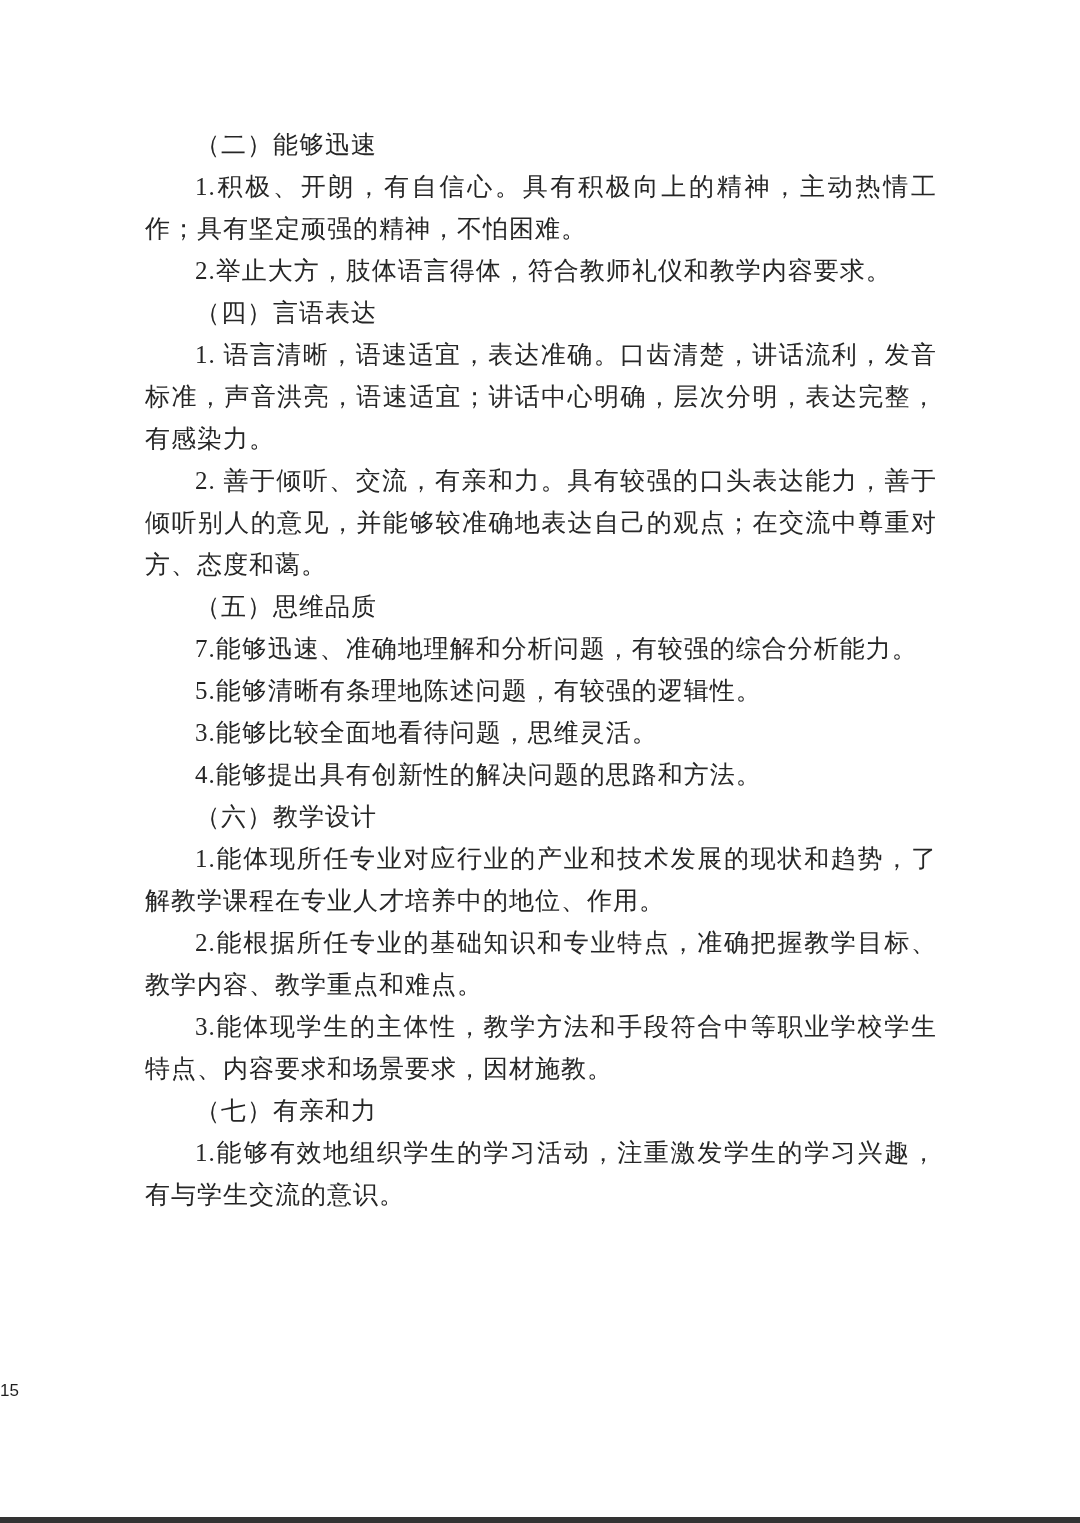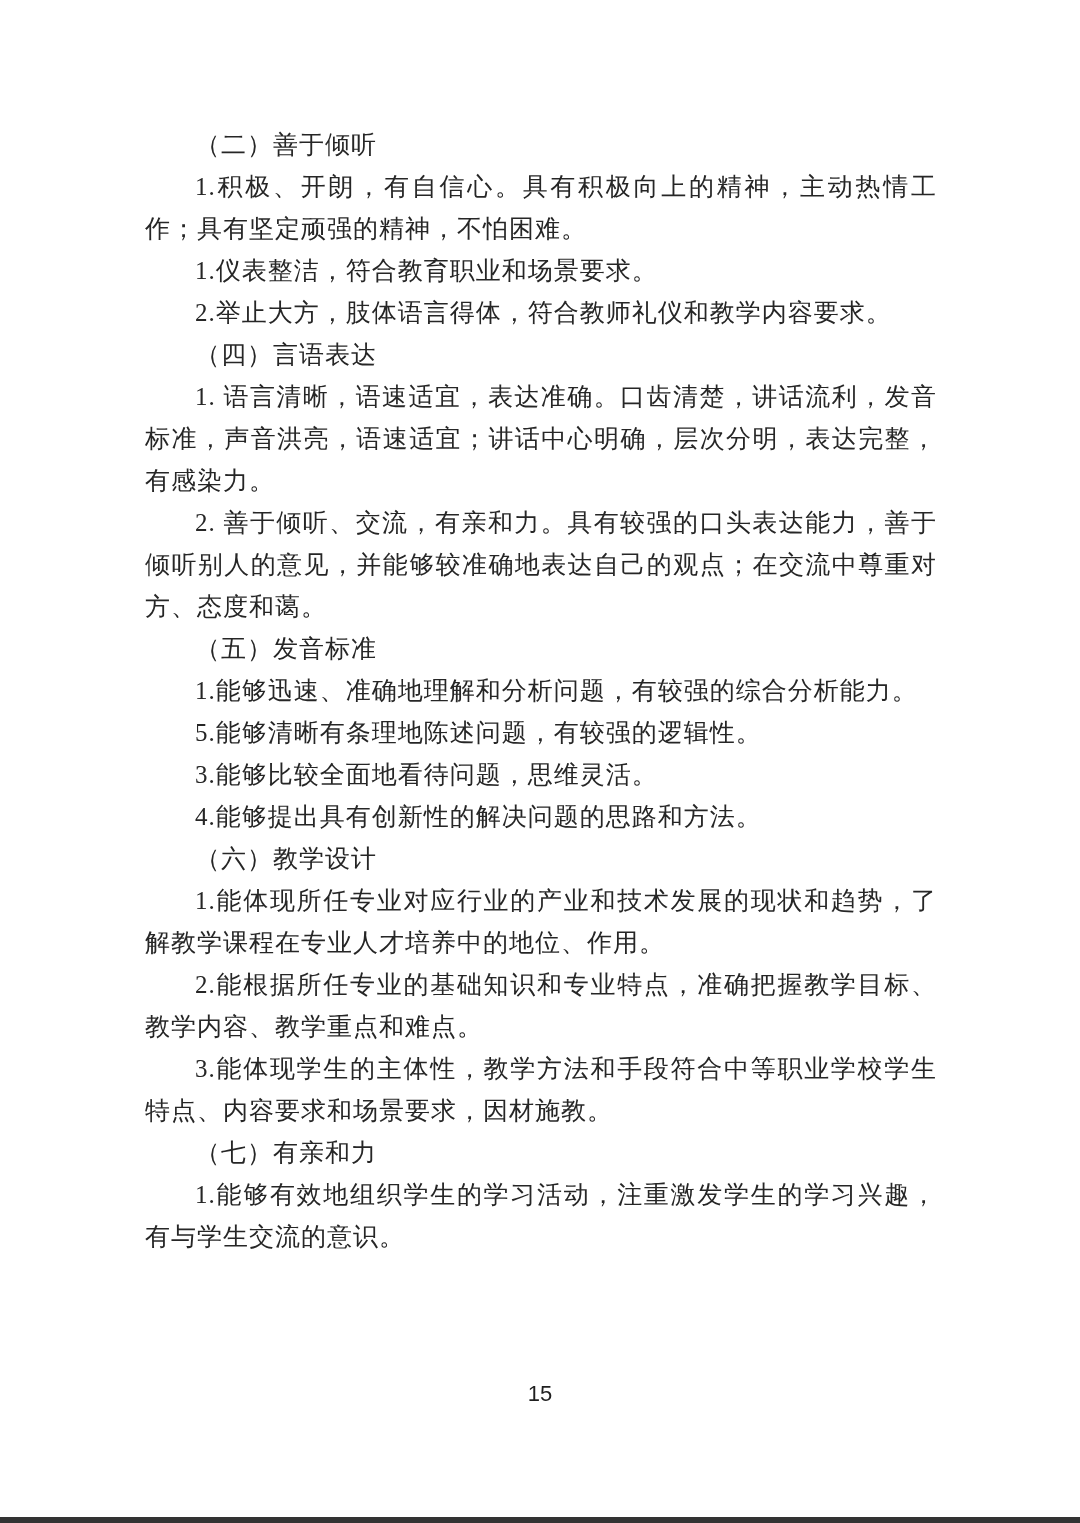--- a/index.html
+++ b/index.html
@@ -33,49 +33,48 @@
     letter-spacing: 1px;
     text-indent: 2em;
     text-align: justify;
     word-break: break-all;
   }
   .page-number {
     position: absolute;
     top: 1381px;
     left: 0;
     width: 100%;
-    text-align: center;
-    font-size: 22px;
+    text-align: left;
+    font-size: 17px;
     color: #1f1f1f;
     font-family: "Liberation Sans", "DejaVu Sans", sans-serif;
   }
   .bottom-edge-bar {
     position: absolute;
     left: 0;
     bottom: 0;
     width: 100%;
     height: 6px;
     background: #333333;
   }
 </style>
 </head>
 <body>
 
 <div class="doc-page">
   <div class="doc-body">
 
-  <p class="para heading">（二）善于倾听</p>
+  <p class="para heading">（二）能够迅速</p>
       <p class="para body">1.积极、开朗，有自信心。具有积极向上的精神，主动热情工作；具有坚定顽强的精神，不怕困难。</p>
-      <p class="para body">1.仪表整洁，符合教育职业和场景要求。</p>
       <p class="para body">2.举止大方，肢体语言得体，符合教师礼仪和教学内容要求。</p>
       <p class="para heading">（四）言语表达</p>
       <p class="para body">1. 语言清晰，语速适宜，表达准确。口齿清楚，讲话流利，发音标准，声音洪亮，语速适宜；讲话中心明确，层次分明，表达完整，有感染力。</p>
       <p class="para body">2. 善于倾听、交流，有亲和力。具有较强的口头表达能力，善于倾听别人的意见，并能够较准确地表达自己的观点；在交流中尊重对方、态度和蔼。</p>
-      <p class="para heading">（五）发音标准</p>
-      <p class="para body">1.能够迅速、准确地理解和分析问题，有较强的综合分析能力。</p>
+      <p class="para heading">（五）思维品质</p>
+      <p class="para body">7.能够迅速、准确地理解和分析问题，有较强的综合分析能力。</p>
       <p class="para body">5.能够清晰有条理地陈述问题，有较强的逻辑性。</p>
       <p class="para body">3.能够比较全面地看待问题，思维灵活。</p>
       <p class="para body">4.能够提出具有创新性的解决问题的思路和方法。</p>
       <p class="para heading">（六）教学设计</p>
       <p class="para body">1.能体现所任专业对应行业的产业和技术发展的现状和趋势，了解教学课程在专业人才培养中的地位、作用。</p>
       <p class="para body">2.能根据所任专业的基础知识和专业特点，准确把握教学目标、教学内容、教学重点和难点。</p>
       <p class="para body">3.能体现学生的主体性，教学方法和手段符合中等职业学校学生特点、内容要求和场景要求，因材施教。</p>
       <p class="para heading">（七）有亲和力</p>
       <p class="para body">1.能够有效地组织学生的学习活动，注重激发学生的学习兴趣，有与学生交流的意识。</p>
     </div>

